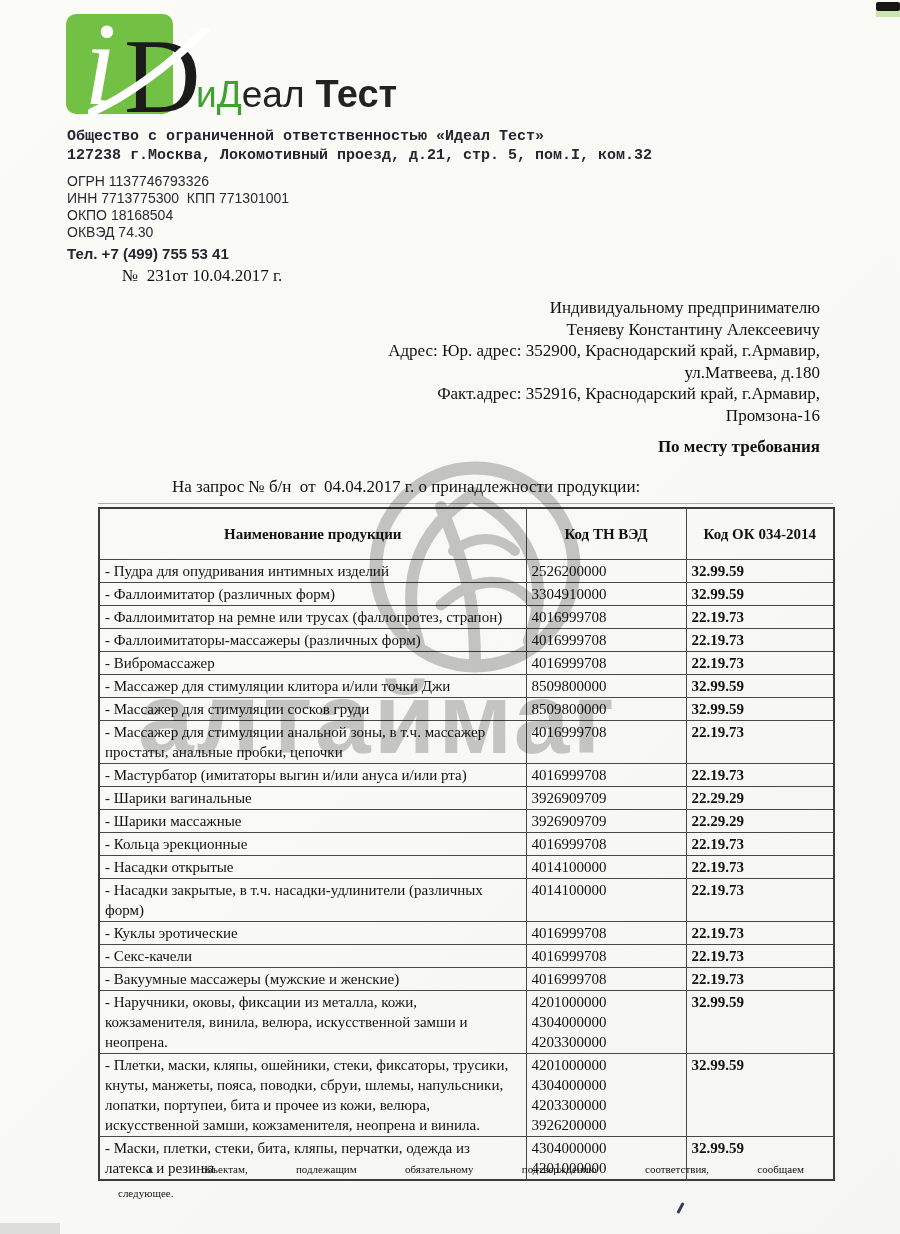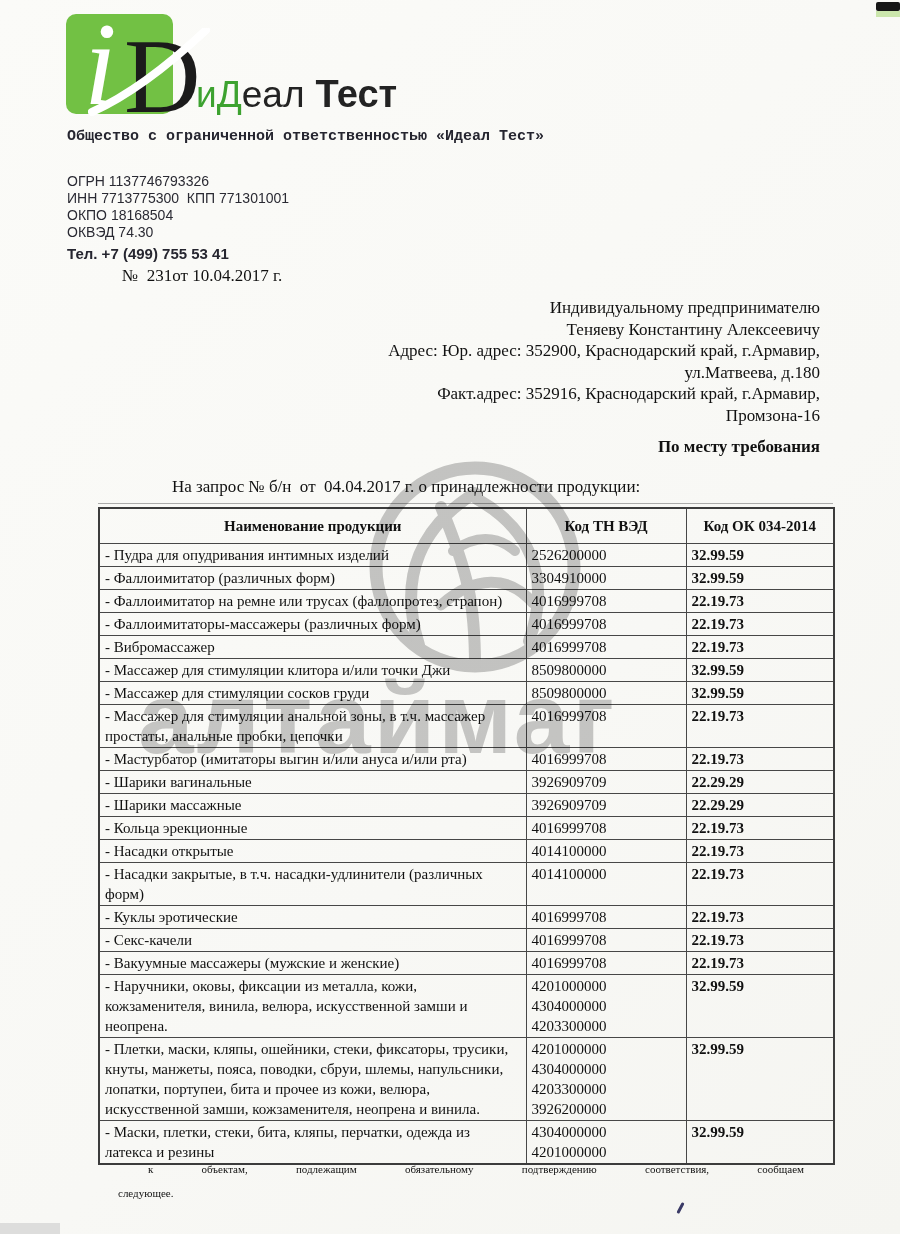--- a/index.html
+++ b/index.html
@@ -36,21 +36,21 @@
   table.products{
     position:absolute;left:98px;top:507px;width:735px;
     border-collapse:collapse;table-layout:fixed;
     font-size:15px;
   }
   table.products th,table.products td{
     border:1px solid #474747;vertical-align:top;
     line-height:20px;padding:1px 5px;
   }
   table.products{border:2px solid #3c3c3c;}
-  table.products th{font-weight:700;text-align:center;padding:7px 4px;}
+  table.products th{font-weight:700;text-align:center;padding:15px 4px;}
   td.c-name{padding-left:5px;}
   td.c-tn{padding-left:7px;}
   td.c-ok{padding-left:8px;font-weight:700;}
   .table-ghost-line{left:98px;top:503px;width:735px;height:1px;background:#8a8a8a;opacity:.7;}
 
   
   .closing{left:118px;top:1157px;width:686px;font-size:11px;line-height:24px;}
   .closing .l1{text-align:justify;text-align-last:justify;text-indent:30px;}
 
   
@@ -75,20 +75,21 @@
   <div class="abs logo-d">D</div>
   <svg class="abs logo-swash" width="125" height="88" viewBox="0 0 125 88">
     <path d="M4,84 C44,66 86,32 118,2" stroke="#ffffff" stroke-width="8" fill="none" stroke-linecap="round"></path>
   </svg>
   <div class="abs brand">
     <span class="g">иД</span><span class="b">еал</span><span class="t">Тест</span>
   </div>
 
   <div class="abs company">
     <div class="pre">Общество с ограниченной ответственностью «Идеал Тест»</div>
+    <div class="pre">127238 г.Москва, Локомотивный проезд, д.21, стр. 5, пом.I, ком.32</div>
   </div>
   <div class="abs reg">
     <div class="pre">ОГРН 1137746793326</div>
     <div class="pre">ИНН 7713775300  КПП 771301001</div>
     <div class="pre">ОКПО 18168504</div>
     <div class="pre">ОКВЭД 74.30</div>
   </div>
   <div class="abs phone pre">Тел. +7 (499) 755 53 41</div>
 
   <div class="abs num-line pre">№  231от 10.04.2017 г.</div>

